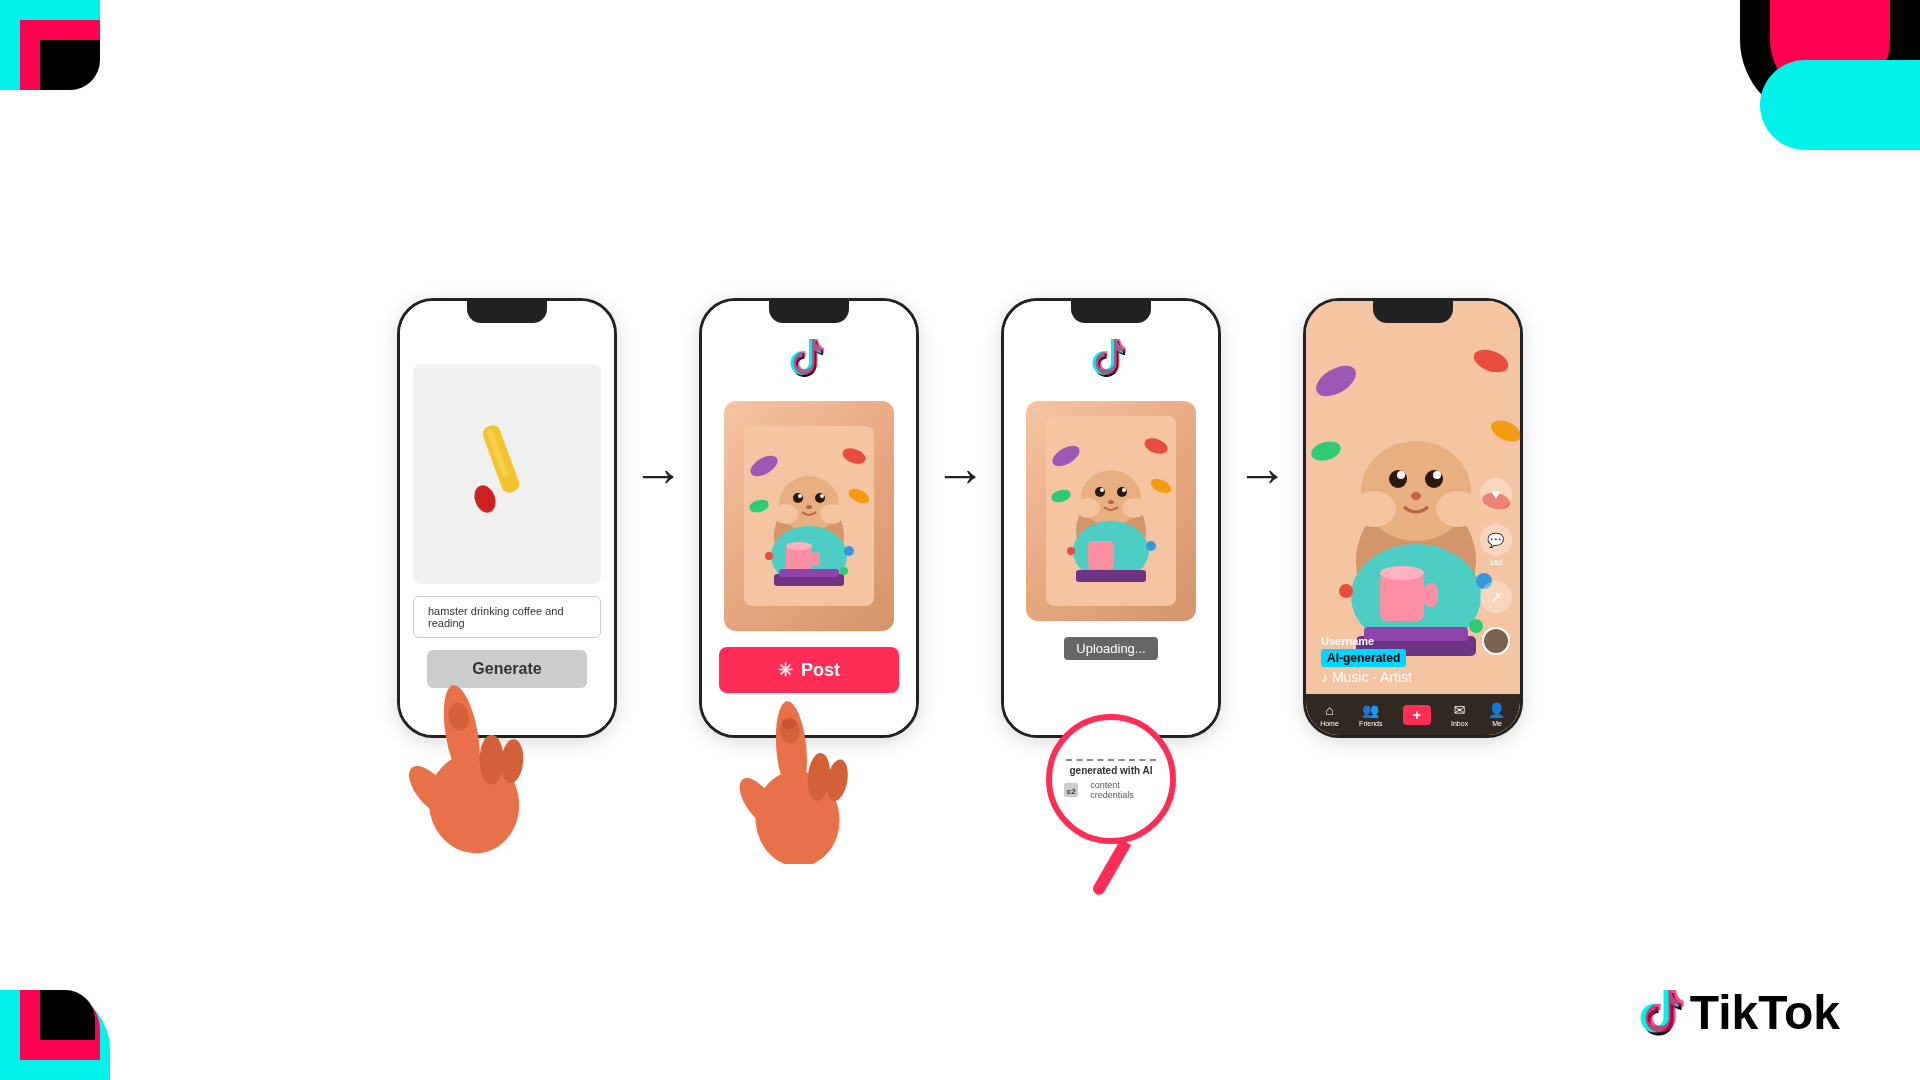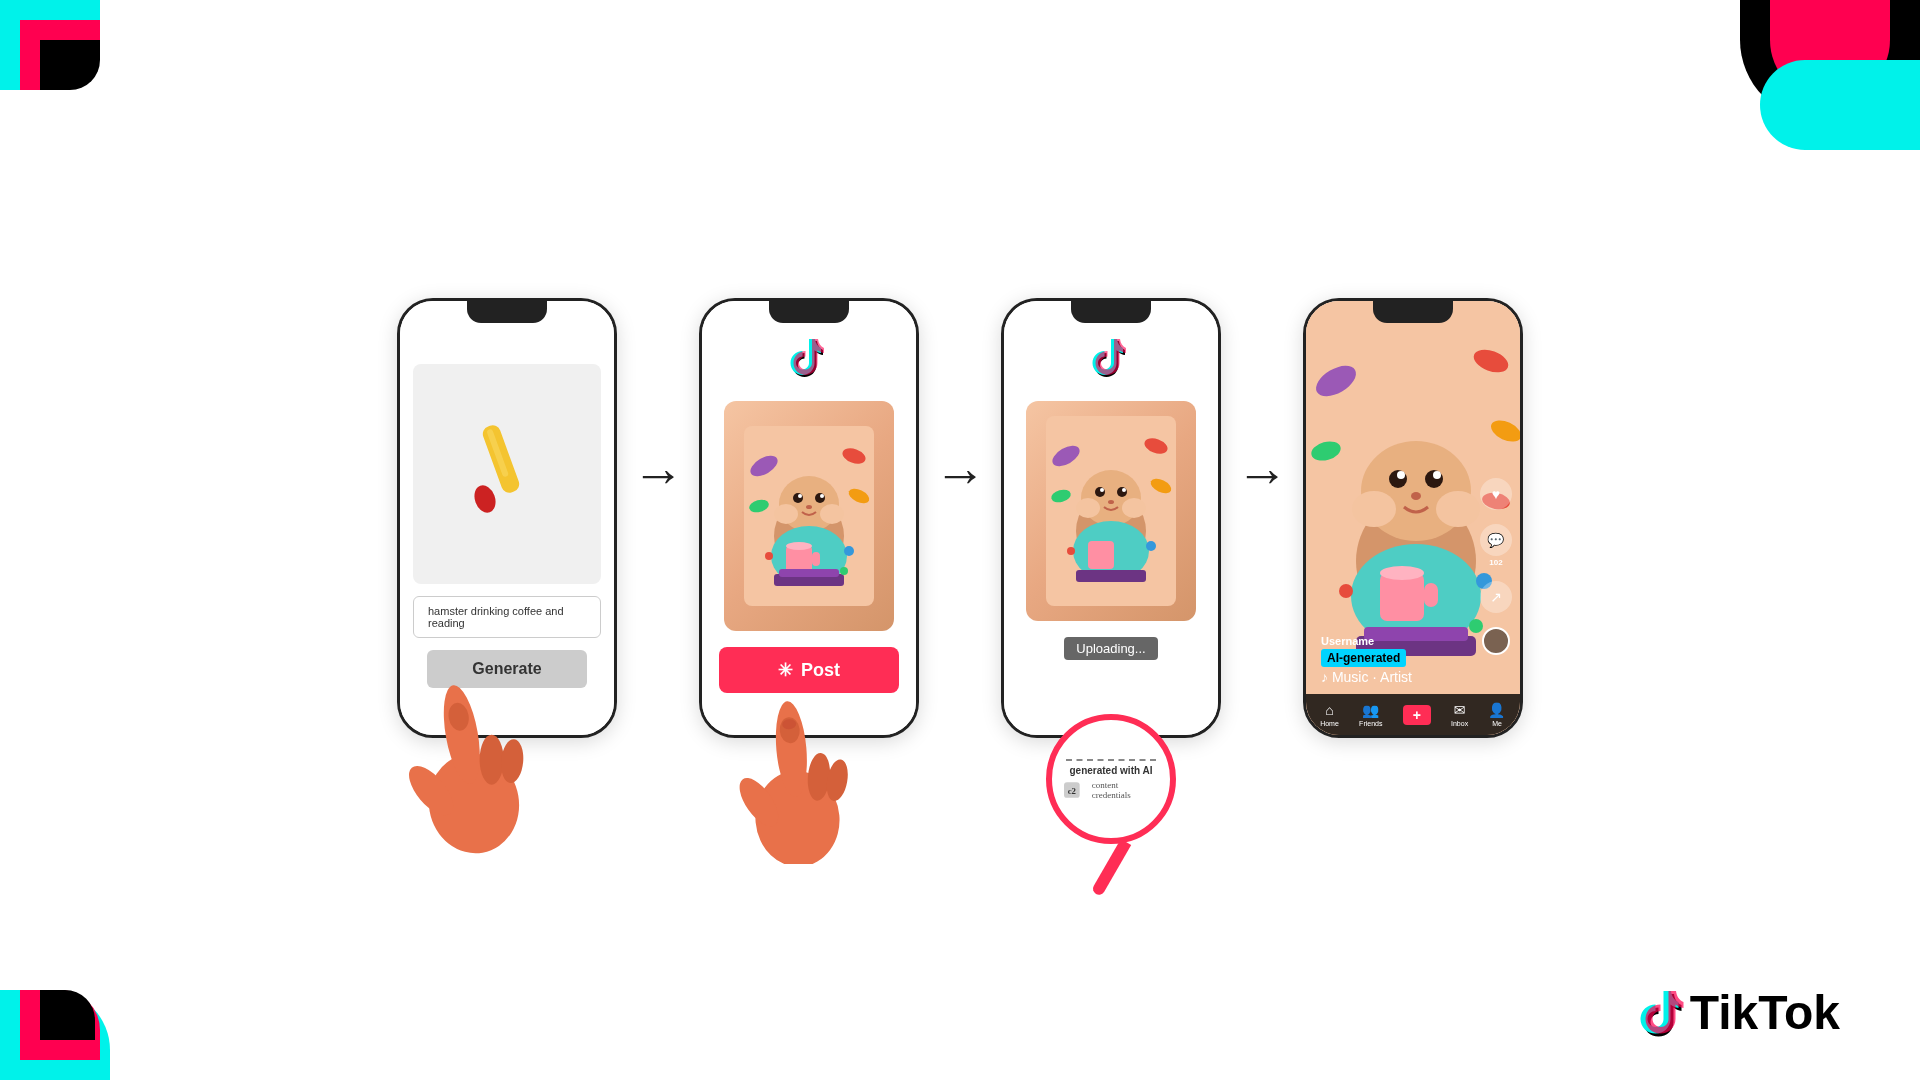--- a/index.html
+++ b/index.html
@@ -379,21 +379,21 @@
       color: #fff;
       margin-top: 2px;
     }
 
     
     .tiktok-brand {
       position: absolute;
       bottom: 40px;
       right: 80px;
       display: flex;
-      align-items: flex-end;
+      align-items: center;
       gap: 0;
     }
 
     .tiktok-brand-text {
       font-size: 48px;
       font-weight: 900;
       color: #000;
     }
 
     
@@ -604,21 +604,21 @@
         </div>
 
         <div class="uploading-badge">Uploading...</div>
       </div>
     </div>
 
     <div style="position:absolute; bottom:-160px; left:50%; transform:translateX(-50%);">
       <div class="magnifier-circle">
         <div class="dotted-line"></div>
         <div style="font-size:10px; color:#333; font-weight:600; text-align:center;">generated with AI</div>
-        <div style="display:flex; align-items:center; gap:12px;font-family:Liberation Serif, serif;">
+        <div style="display:flex; align-items:center; gap:12px;">
 
           <svg width="16" height="16" viewBox="0 0 16 16">
             <rect width="16" height="16" rx="3" fill="#ccc"></rect>
             <text x="8" y="12" text-anchor="middle" font-size="9" fill="#333" font-weight="bold">c2</text>
           </svg>
           <span style="font-size:9px; color:#555;">content credentials</span>
         </div>
       </div>
 
       <div style="display:flex; justify-content:center;">

